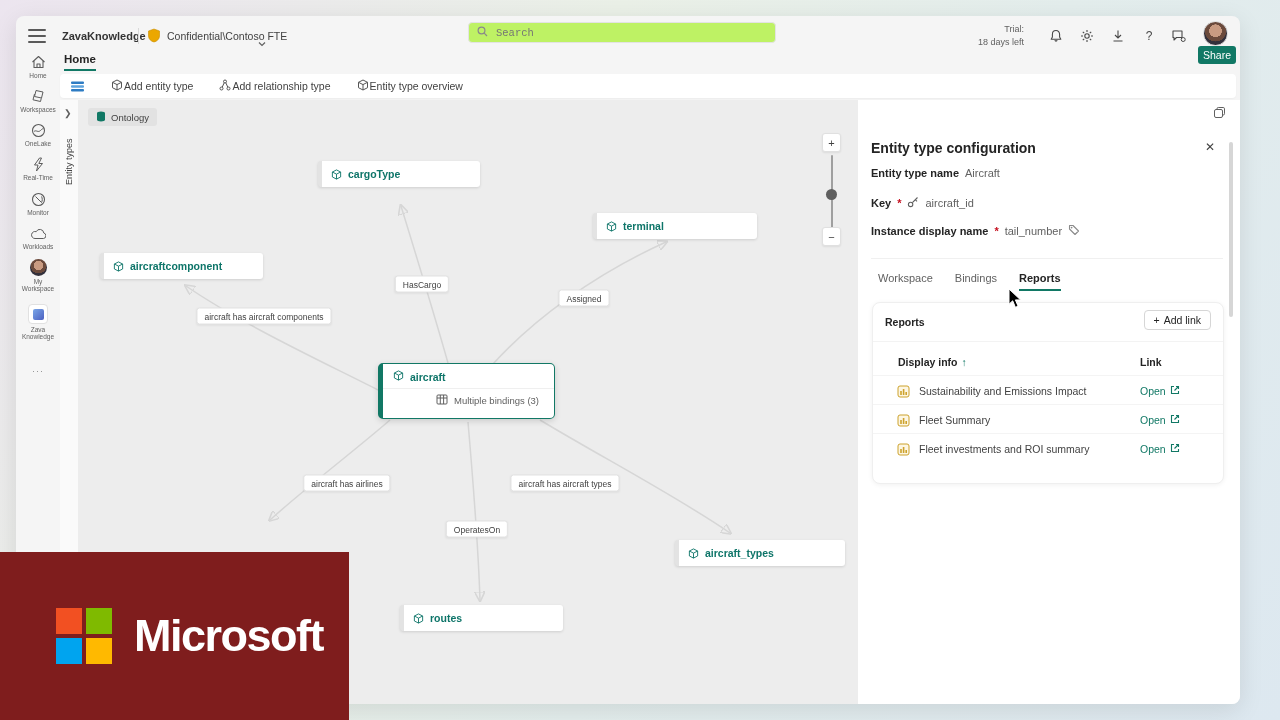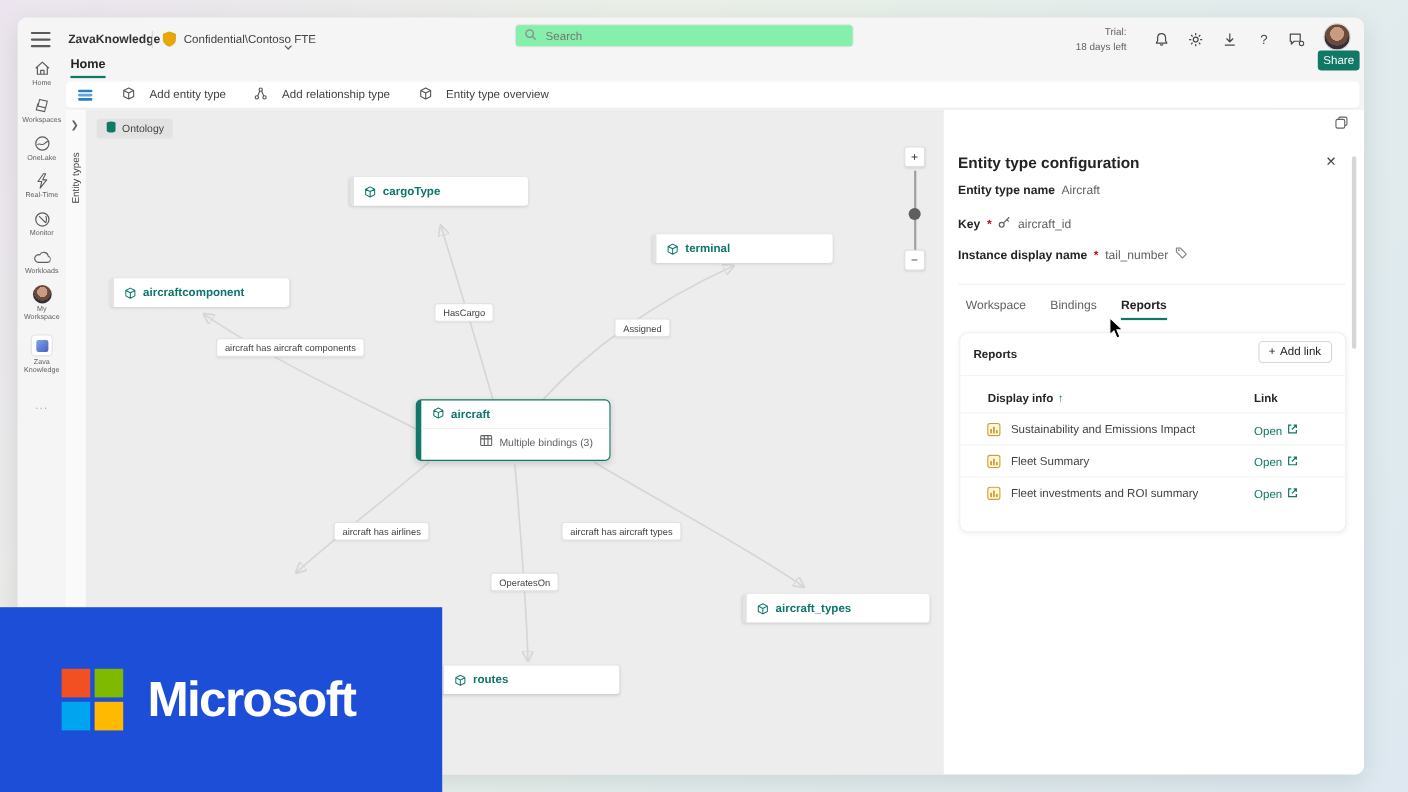--- a/index.html
+++ b/index.html
@@ -18,22 +18,22 @@
   .topbar { position:absolute; left:0; top:0; width:100%; height:46px; }
   .hamburger { position:absolute; left:12px; top:13px; width:18px; height:14px; cursor:pointer; }
   .hamburger span { display:block; height:2px; background:#5a5a5a; margin-bottom:4px; border-radius:1px; }
   .appname { position:absolute; left:46px; top:14px; font-size:11px; font-weight:bold; color:#333; }
   .tb-divider { position:absolute; left:122px; top:12px; width:1px; height:16px; background:#d9d9d9; }
   .shield { position:absolute; left:131px; top:12px; }
   .tenant { position:absolute; left:151px; top:14px; font-size:10.5px; color:#424242; }
   .tenant-chev { position:absolute; left:242px; top:17px; }
   .searchbox {
     position:absolute; left:452px; top:6px; width:308px; height:21px;
-    background:#86efac; border:1px solid #e3e3e3; border-radius:4px;
-    display:flex; align-items:center; padding:0 8px; gap:6px;
+    background:#bef264; border:1px solid #e3e3e3; border-radius:4px;
+    display:flex; align-items:center; padding:0 8px; gap:6px;font-family:Liberation Mono, monospace;
   }
   .searchbox input { border:none; outline:none; font-size:10.5px; color:#616161; width:100%; background:transparent; font-family:inherit; }
   .trial { position:absolute; left:948px; top:7px; width:60px; text-align:right; font-size:9px; color:#616161; line-height:1.45; }
   .tb-icon { position:absolute; top:11px; width:18px; height:18px; display:flex; align-items:center; justify-content:center; color:#484848; cursor:pointer; font-size:12px; }
   .avatar {
     position:absolute; left:1187px; top:5px; width:25px; height:25px; border-radius:50%;
     background:radial-gradient(circle at 50% 38%, #c99b82 0 34%, #6b4a3c 35% 58%, #33303b 59% 100%);
     border:1px solid #dcdcdc; cursor:pointer;
   }
   .share-btn {
@@ -41,21 +41,21 @@
     background:#117865; color:#fff; font-size:10.5px; border:none; border-radius:3px;
     display:flex; align-items:center; justify-content:center; cursor:pointer; font-family:inherit;
   }
   
   .home-tab { position:absolute; left:48px; top:37px; font-size:11.5px; font-weight:bold; color:#242424; padding-bottom:4px; border-bottom:2px solid #117865; cursor:pointer; }
   .toolbar {
     position:absolute; left:44px; top:58px; width:1176px; height:24px;
     background:#fff; border-radius:4px; display:flex; align-items:center; padding:0 10px; gap:26px;
     box-shadow:0 1px 2px rgba(0,0,0,.04);
   }
-  .tool-item { display:flex; align-items:center; gap:13px; font-size:10.5px; color:#424242; cursor:pointer; }
+  .tool-item { display:flex; align-items:center; gap:1px; font-size:10.5px; color:#424242; cursor:pointer; }
   
   .rail { position:absolute; left:0; top:0; width:44px; height:100%; }
   .rail-item { position:absolute; left:0; width:44px; display:flex; flex-direction:column; align-items:center; gap:2px; cursor:pointer; }
   .rlabel { font-size:6.5px; color:#616161; text-align:center; line-height:1.15; max-width:42px; }
   .ricon { width:16px; height:16px; display:flex; align-items:center; justify-content:center; color:#5c5c5c; }
   .rail-avatar { width:17px; height:17px; border-radius:50%; background:radial-gradient(circle at 50% 38%, #c99b82 0 34%, #6b4a3c 35% 58%, #33303b 59% 100%); }
   .zava-tile { width:20px; height:20px; background:#fff; border:1px solid #e1e1e1; border-radius:4px; display:flex; align-items:center; justify-content:center; }
   .zava-glyph { width:11px; height:11px; border-radius:2px; background:linear-gradient(135deg,#7aa7e8,#4b5fc0); }
   .rail-more { position:absolute; left:0; top:350px; width:44px; text-align:center; font-size:9px; color:#8a8a8a; letter-spacing:1px; cursor:pointer; }
   
@@ -122,21 +122,21 @@
   .sort { color:#117865; font-weight:normal; margin-left:4px; }
   .th-link { position:absolute; left:267px; top:3px; }
   .trow { position:absolute; left:0; width:100%; height:29px; border-top:1px solid #f4f4f4; }
   .trow .ricon-report { position:absolute; left:24px; top:8px; }
   .trow .rname { position:absolute; left:46px; top:9px; font-size:10.5px; color:#424242; }
   .openlink { position:absolute; left:267px; top:9px; font-size:10.5px; color:#117865; display:flex; align-items:center; gap:4px; cursor:pointer; }
   .pscroll { position:absolute; left:371px; top:42px; width:4px; height:175px; background:#d6d6d6; border-radius:2px; cursor:pointer; }
   
   .cursor { position:absolute; left:1008px; top:288px; z-index:60; pointer-events:none; }
   .watermark {
-    position:absolute; left:0; top:552px; width:402px; height:168px; background:#1d4ed8; z-index:50;
+    position:absolute; left:0; top:552px; width:349px; height:168px; background:#7f1d1d; z-index:50;
     display:flex; align-items:center; padding-left:56px;
   }
   .mslogo { display:grid; grid-template-columns:26px 26px; grid-template-rows:26px 26px; gap:4px; }
   .msword { margin-left:22px; color:#fff; font-size:45px; font-weight:600; letter-spacing:-1.5px; }
 </style>
 </head>
 <body>
 
 <div class="app">
 

